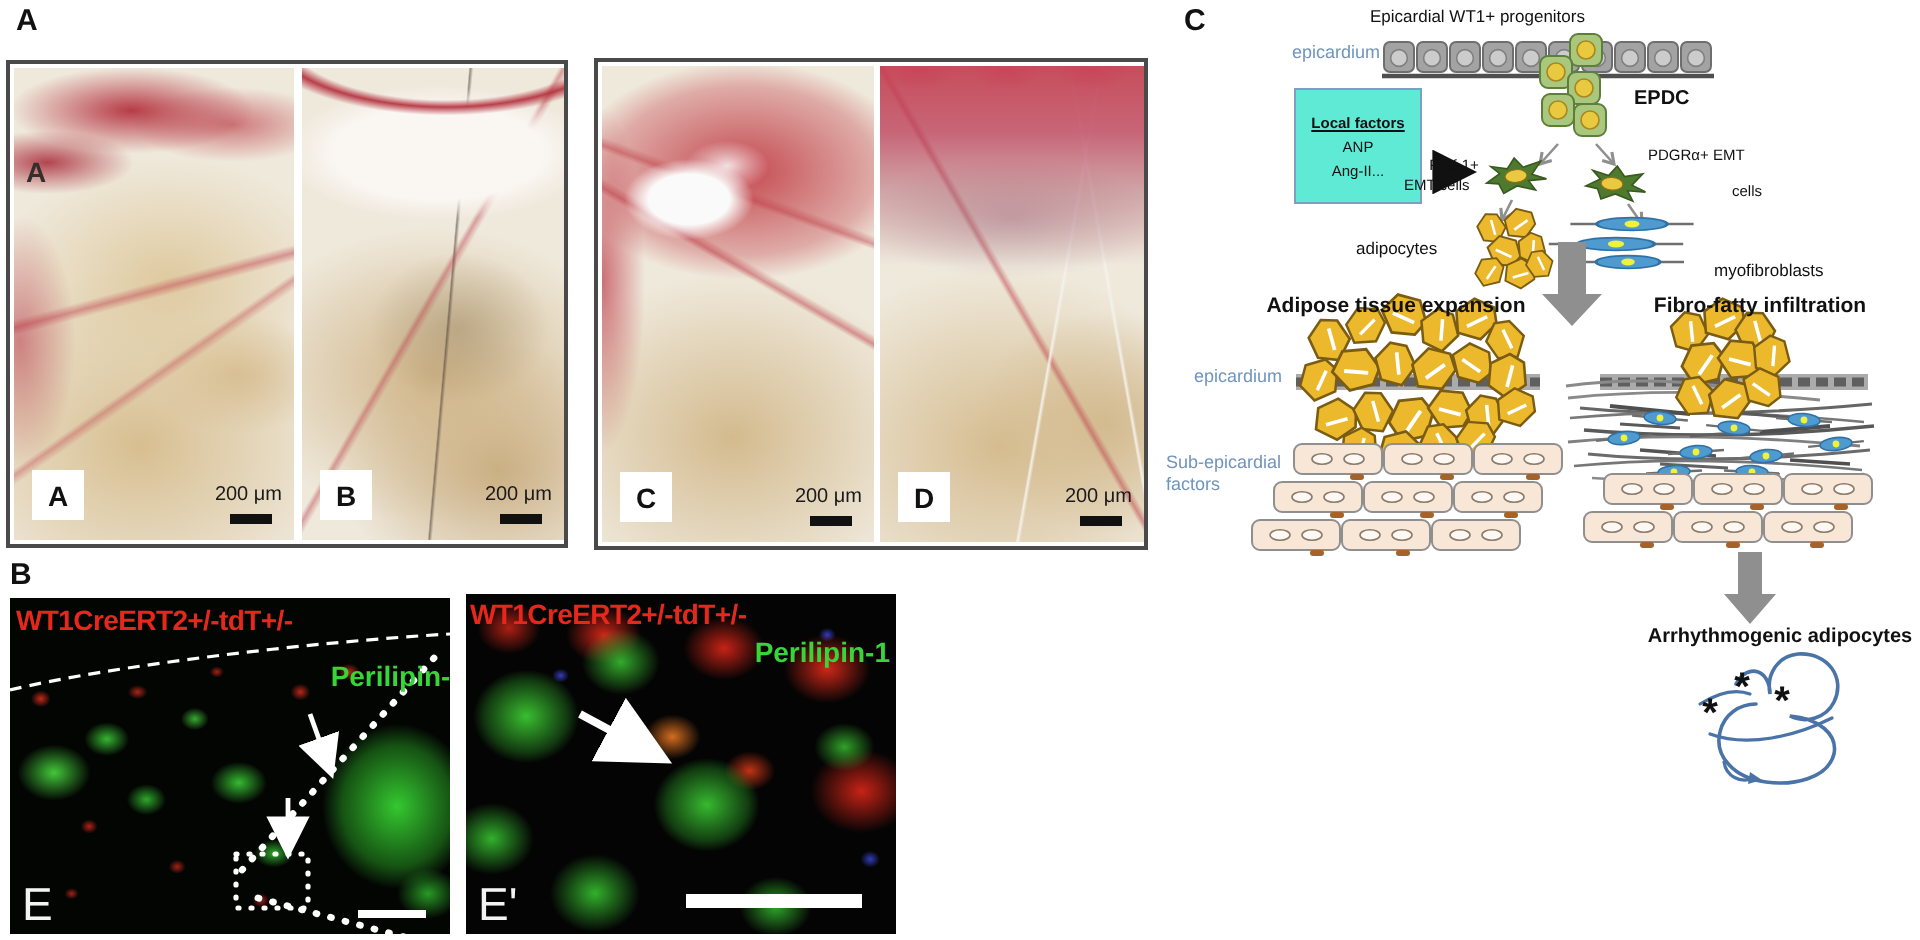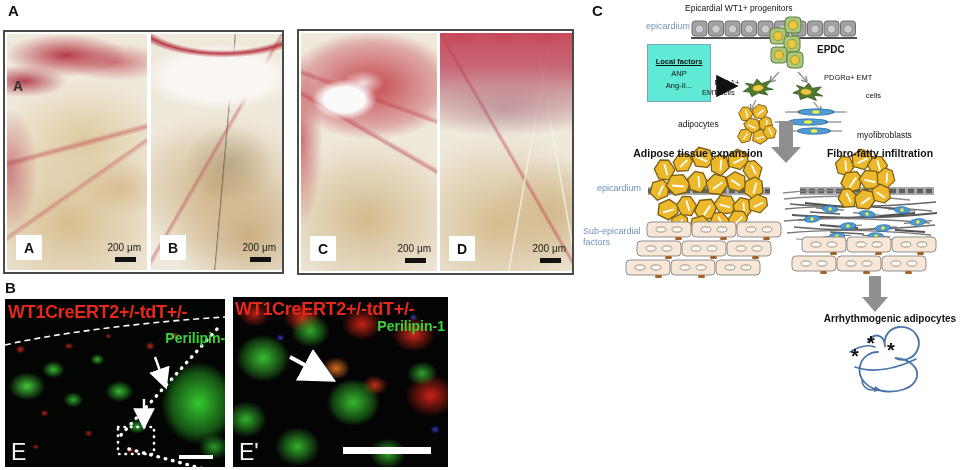--- a/index.html
+++ b/index.html
@@ -53,21 +53,21 @@
     radial-gradient(100px 40px at 50% 32%, rgba(150,110,130,.4), rgba(150,110,130,0) 75%),
     linear-gradient(100deg, rgba(0,0,0,0) 63%, rgba(245,242,236,.95) 63.6%, rgba(0,0,0,0) 64.5%),
     linear-gradient(80deg, rgba(0,0,0,0) 78%, rgba(245,242,236,.95) 78.6%, rgba(0,0,0,0) 79.5%),
     linear-gradient(60deg, rgba(0,0,0,0) 50%, rgba(190,62,74,.5) 51%, rgba(0,0,0,0) 52.3%),
     radial-gradient(130px 110px at 45% 80%, rgba(212,186,140,.95), rgba(212,186,140,0) 82%),
     radial-gradient(80px 70px at 85% 75%, rgba(205,178,132,.85), rgba(205,178,132,0) 80%),
     #efe9dc;}
 
   
   .fluo{position:absolute;background-color:#040604;overflow:hidden;}
-  .fluo .geno{position:absolute;font-size:18px;font-weight:bold;color:#e5281b;white-space:nowrap;letter-spacing:-.3px;}
+  .fluo .geno{position:absolute;font-size:14px;font-weight:bold;color:#e5281b;white-space:nowrap;letter-spacing:-.3px;}
   .fluo .stain{position:absolute;font-size:14px;font-weight:bold;color:#38d43a;white-space:nowrap;}
   .fluo .flabel{position:absolute;left:6px;bottom:1px;font-size:23px;color:#f4f4f4;}
   .fluo svg{position:absolute;left:0;top:0;}
   .fluo-e{background:
     radial-gradient(26px 20px at 10% 52%, rgba(70,210,60,.95), rgba(70,210,60,0) 70%),
     radial-gradient(16px 12px at 22% 42%, rgba(60,200,55,.9), rgba(60,200,55,0) 70%),
     radial-gradient(14px 11px at 31% 60%, rgba(55,195,50,.85), rgba(55,195,50,0) 70%),
     radial-gradient(10px 8px at 42% 36%, rgba(70,210,60,.8), rgba(70,210,60,0) 70%),
     radial-gradient(20px 15px at 52% 55%, rgba(60,205,55,.9), rgba(60,205,55,0) 70%),
     radial-gradient(14px 10px at 60% 76%, rgba(55,200,50,.85), rgba(55,200,50,0) 70%),

